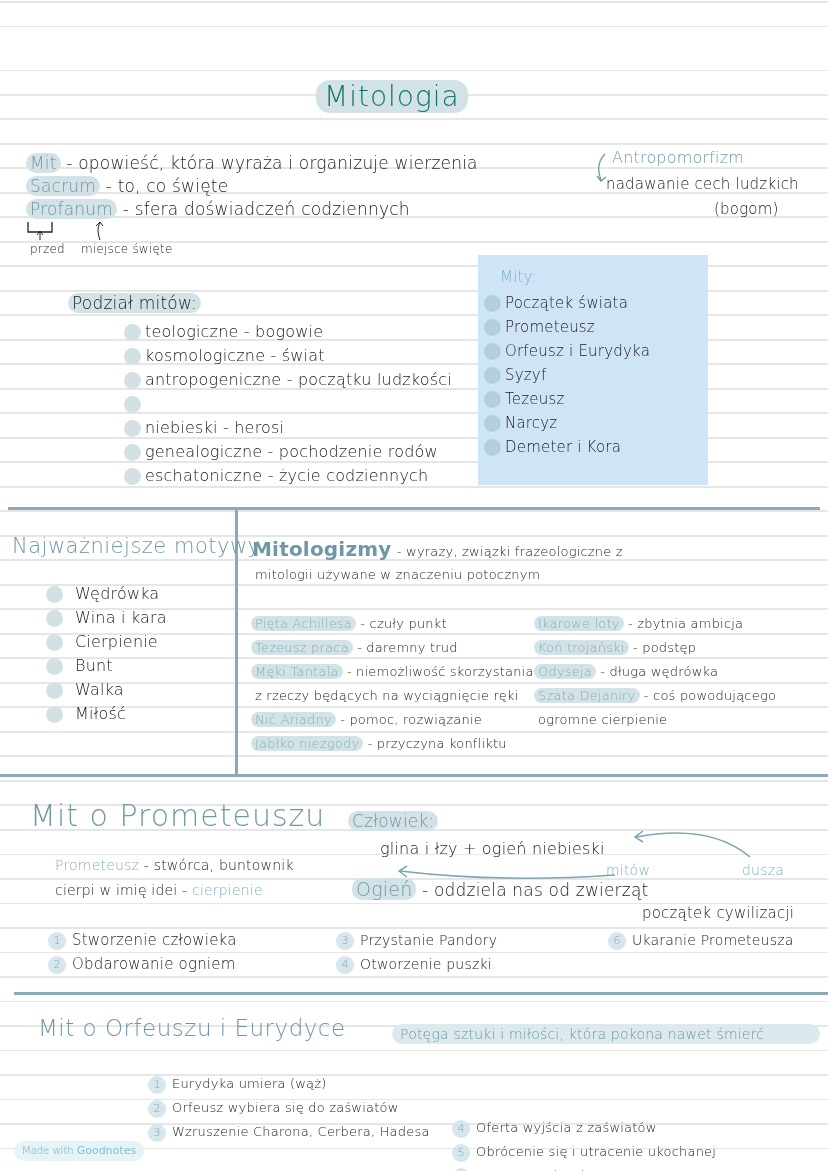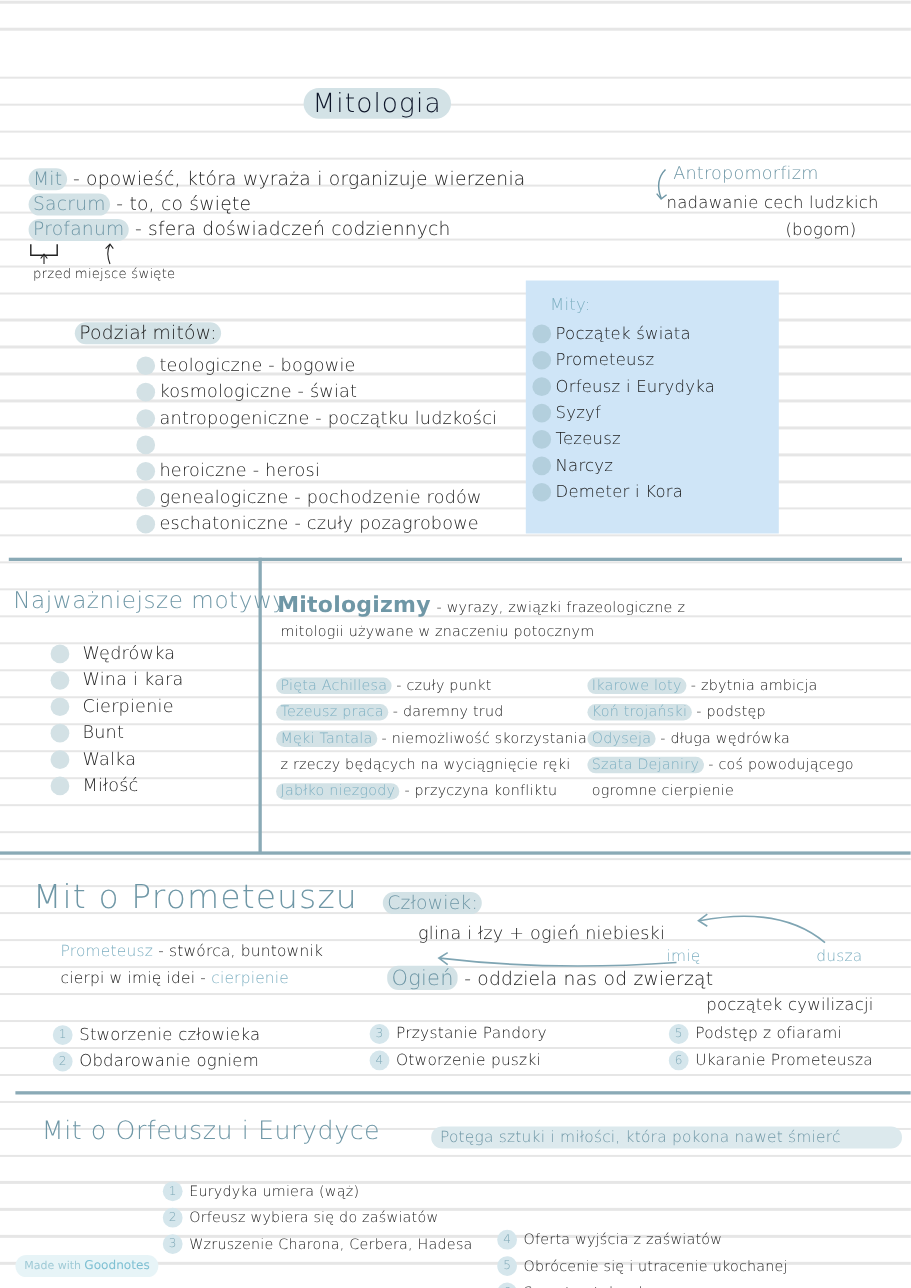--- a/index.html
+++ b/index.html
@@ -13,21 +13,21 @@
     color: #1c1c1c;
   }
   .abs { position: absolute; white-space: nowrap; }
   .hand { font-family: "DejaVu Sans", sans-serif; font-weight: 300; letter-spacing: 0.2px; }
   .teal { color: #6f97a6; }
   .teal-light { color: #7fb0c2; }
   .hl {
     background: #d3e2e6; border-radius: 10px; padding: 0 4px; margin-left: -4px;
   }
   .title {
-    font-size: 24px; color: #0f172a; font-family: "DejaVu Sans", sans-serif; letter-spacing: 1px;
+    font-size: 28px; color: #0f766e; font-family: "DejaVu Sans", sans-serif; letter-spacing: 1px; margin-left: 40px;
   }
   .title .hl { border-radius: 14px; padding: 0 8px; }
   .h2 { font-size: 30px; color: #6f97a6; letter-spacing: 1px; }
   .h3 { font-size: 23px; color: #6f97a6; letter-spacing: 0.5px; }
   .t17 { font-size: 17px; }
   .t16 { font-size: 16px; }
   .t15 { font-size: 15px; }
   .t14 { font-size: 14px; }
   .t13 { font-size: 13px; }
   .t12 { font-size: 12px; }
@@ -66,40 +66,40 @@
   <div><span class="hl teal">Mit</span> <span>- opowieść, która wyraża i organizuje wierzenia</span></div>
   <div><span class="hl teal">Sacrum</span> <span>- to, co święte</span></div>
   <div><span class="hl teal">Profanum</span> <span>- sfera doświadczeń codziennych</span></div>
 </div>
 <svg style="left:26px; top:220px;" width="80" height="30">
   <path d="M2 2 V12 H26 V2" fill="none" stroke="#222" stroke-width="1.3"></path>
   <path d="M14 20 V12 M11 15 L14 11 L17 15" fill="none" stroke="#222" stroke-width="1"></path>
   <path d="M74 20 Q70 10 74 2 M70 6 L74 2 L77 6" fill="none" stroke="#222" stroke-width="1"></path>
 </svg>
 <div class="abs hand t12" style="left:30px; top:242px;">przed</div>
-<div class="abs hand t12" style="left:68px; top:242px;">miejsce święte</div>
+<div class="abs hand t12" style="left:81px; top:242px;">miejsce święte</div>
 
 <svg style="left:595px; top:150px;" width="20" height="40">
   <path d="M10 4 Q0 14 6 30 M2 26 L6 31 L11 27" fill="none" stroke="#6f97a6" stroke-width="1.3"></path>
 </svg>
 <div class="abs hand t16 teal" style="left:612px; top:148px;">Antropomorfizm</div>
 <div class="abs hand t15" style="left:606px; top:175px;">nadawanie cech ludzkich</div>
 <div class="abs hand t15" style="left:714px; top:200px;">(bogom)</div>
 
 <div class="abs hand t17" style="left:72px; top:293px;">
   <span class="hl">Podział mitów:</span>
 </div>
 <div class="abs hand t16" style="left:124px; top:320px;">
   <div class="list-row"><span class="bullet"></span><span>teologiczne - bogowie</span></div>
   <div class="list-row"><span class="bullet"></span><span>kosmologiczne - świat</span></div>
   <div class="list-row"><span class="bullet"></span><span>antropogeniczne - początku ludzkości</span></div>
   <div class="list-row"><span class="bullet"></span></div>
-  <div class="list-row"><span class="bullet"></span><span>heroiczne - herosi</span></div>
+  <div class="list-row"><span class="bullet"></span><span>niebieski - herosi</span></div>
   <div class="list-row"><span class="bullet"></span><span>genealogiczne - pochodzenie rodów</span></div>
-  <div class="list-row"><span class="bullet"></span><span>eschatoniczne - czuły pozagrobowe</span></div>
+  <div class="list-row"><span class="bullet"></span><span>eschatoniczne - życie codziennych</span></div>
 </div>
 
 <div class="myths-box"></div>
 <div class="abs hand t15 teal-light" style="left:500px; top:268px;">Mity:</div>
 <div class="abs hand t15" style="left:484px; top:291px;">
   <div class="list-row"><span class="bullet" style="background:#b3cfdd"></span><span>Początek świata</span></div>
   <div class="list-row"><span class="bullet" style="background:#b3cfdd"></span><span>Prometeusz</span></div>
   <div class="list-row"><span class="bullet" style="background:#b3cfdd"></span><span>Orfeusz i Eurydyka</span></div>
   <div class="list-row"><span class="bullet" style="background:#b3cfdd"></span><span>Syzyf</span></div>
   <div class="list-row"><span class="bullet" style="background:#b3cfdd"></span><span>Tezeusz</span></div>
@@ -126,20 +126,21 @@
   <span class="teal" style="font-size:20px; font-weight:bold;">Mitologizmy</span>
   <span class="t13">- wyrazy, związki frazeologiczne z</span>
 </div>
 <div class="abs hand t13" style="left:255px; top:567px;">mitologii używane w znaczeniu potocznym</div>
 
 <div class="abs hand t13" style="left:255px; top:612px;">
   <div class="list-row"><span class="hl teal-light">Pięta Achillesa</span> <span>- czuły punkt</span></div>
   <div class="list-row"><span class="hl teal-light">Tezeusz praca</span> <span>- daremny trud</span></div>
   <div class="list-row"><span class="hl teal-light">Męki Tantala</span> <span>- niemożliwość skorzystania</span></div>
   <div class="list-row"><span>z rzeczy będących na wyciągnięcie ręki</span></div>
+  <div class="list-row"><span class="hl teal-light">Nić Ariadny</span> <span>- pomoc, rozwiązanie</span></div>
   <div class="list-row"><span class="hl teal-light">Jabłko niezgody</span> <span>- przyczyna konfliktu</span></div>
 </div>
 
 <div class="abs hand t13" style="left:538px; top:612px;">
   <div class="list-row"><span class="hl teal-light">Ikarowe loty</span> <span>- zbytnia ambicja</span></div>
   <div class="list-row"><span class="hl teal-light">Koń trojański</span> <span>- podstęp</span></div>
   <div class="list-row"><span class="hl teal-light">Odyseja</span> <span>- długa wędrówka</span></div>
   <div class="list-row"><span class="hl teal-light">Szata Dejaniry</span> <span>- coś powodującego</span></div>
   <div class="list-row"><span>ogromne cierpienie</span></div>
 </div>
@@ -155,38 +156,37 @@
 </div>
 
 <div class="abs hand t17 teal" style="left:352px; top:811px;">
   <span class="hl">Człowiek:</span>
 </div>
 <div class="abs hand t16" style="left:380px; top:839px;">glina i łzy + ogień niebieski</div>
 <svg style="left:380px; top:825px;" width="380" height="60">
   <path d="M235 50 Q120 58 20 46 M27 41 L19 46 L27 52" fill="none" stroke="#7fa5b3" stroke-width="1.5"></path>
   <path d="M370 32 Q330 -2 256 12 M263 6 L255 12 L263 17" fill="none" stroke="#7fa5b3" stroke-width="1.5"></path>
 </svg>
-<div class="abs hand t14 teal-light" style="left:606px; top:862px;">imię</div>
+<div class="abs hand t14 teal-light" style="left:606px; top:862px;">mitów</div>
 <div class="abs hand t14 teal-light" style="left:742px; top:862px;">dusza</div>
 <div class="abs hand t17" style="left:356px; top:878px;">
   <span class="hl teal" style="font-size:19px;">Ogień</span>
   <span>- oddziela nas od zwierząt</span>
 </div>
 <div class="abs hand t15" style="left:642px; top:904px;">początek cywilizacji</div>
 
 <div class="abs hand t15" style="left:48px; top:928px;">
   <div class="list-row"><span class="num">1</span><span>Stworzenie człowieka</span></div>
   <div class="list-row"><span class="num">2</span><span>Obdarowanie ogniem</span></div>
 </div>
 <div class="abs hand t14" style="left:336px; top:928px;">
   <div class="list-row"><span class="num">3</span><span>Przystanie Pandory</span></div>
   <div class="list-row"><span class="num">4</span><span>Otworzenie puszki</span></div>
 </div>
 <div class="abs hand t14" style="left:608px; top:928px;">
-  <div class="list-row"><span class="num">5</span><span>Podstęp z ofiarami</span></div>
   <div class="list-row"><span class="num">6</span><span>Ukaranie Prometeusza</span></div>
 </div>
 
 <div class="abs hand h3" style="left:38px; top:1015px;">Mit o Orfeuszu i Eurydyce</div>
 <div class="abs hand t14 teal" style="left:392px; top:1024px; background:#dce9ed; border-radius:12px; padding:2px 8px; width:412px;">Potęga sztuki i miłości, która pokona nawet śmierć</div>
 
 <div class="abs hand t13" style="left:148px; top:1072px;">
   <div class="list-row"><span class="num">1</span><span>Eurydyka umiera (wąż)</span></div>
   <div class="list-row"><span class="num">2</span><span>Orfeusz wybiera się do zaświatów</span></div>
   <div class="list-row"><span class="num">3</span><span>Wzruszenie Charona, Cerbera, Hadesa</span></div>

